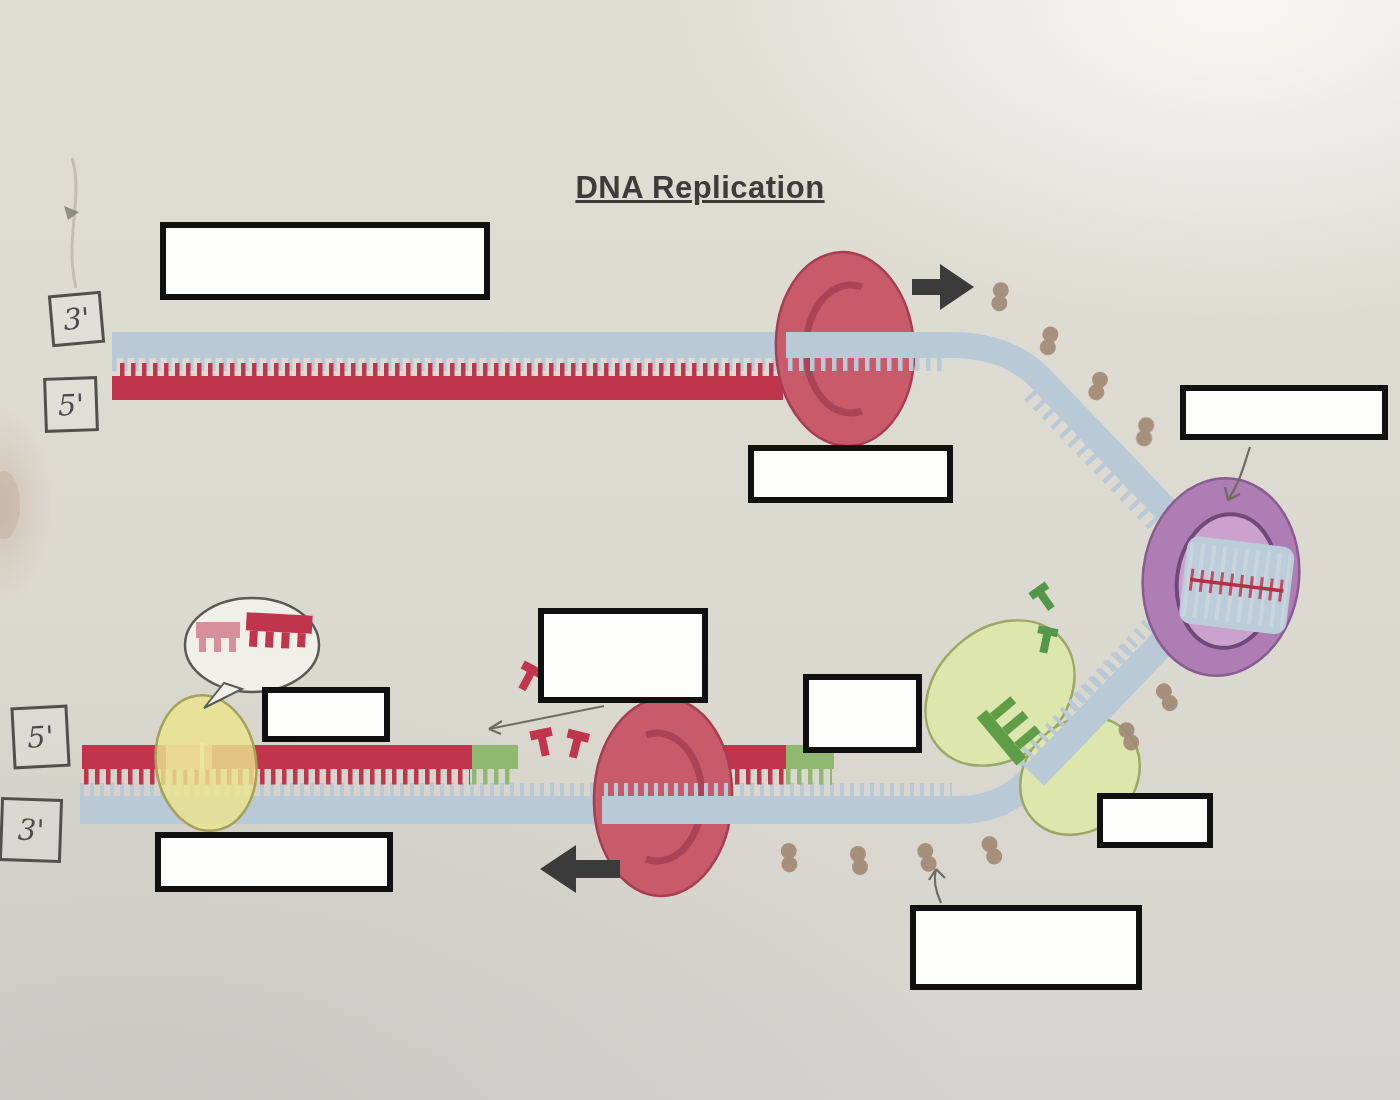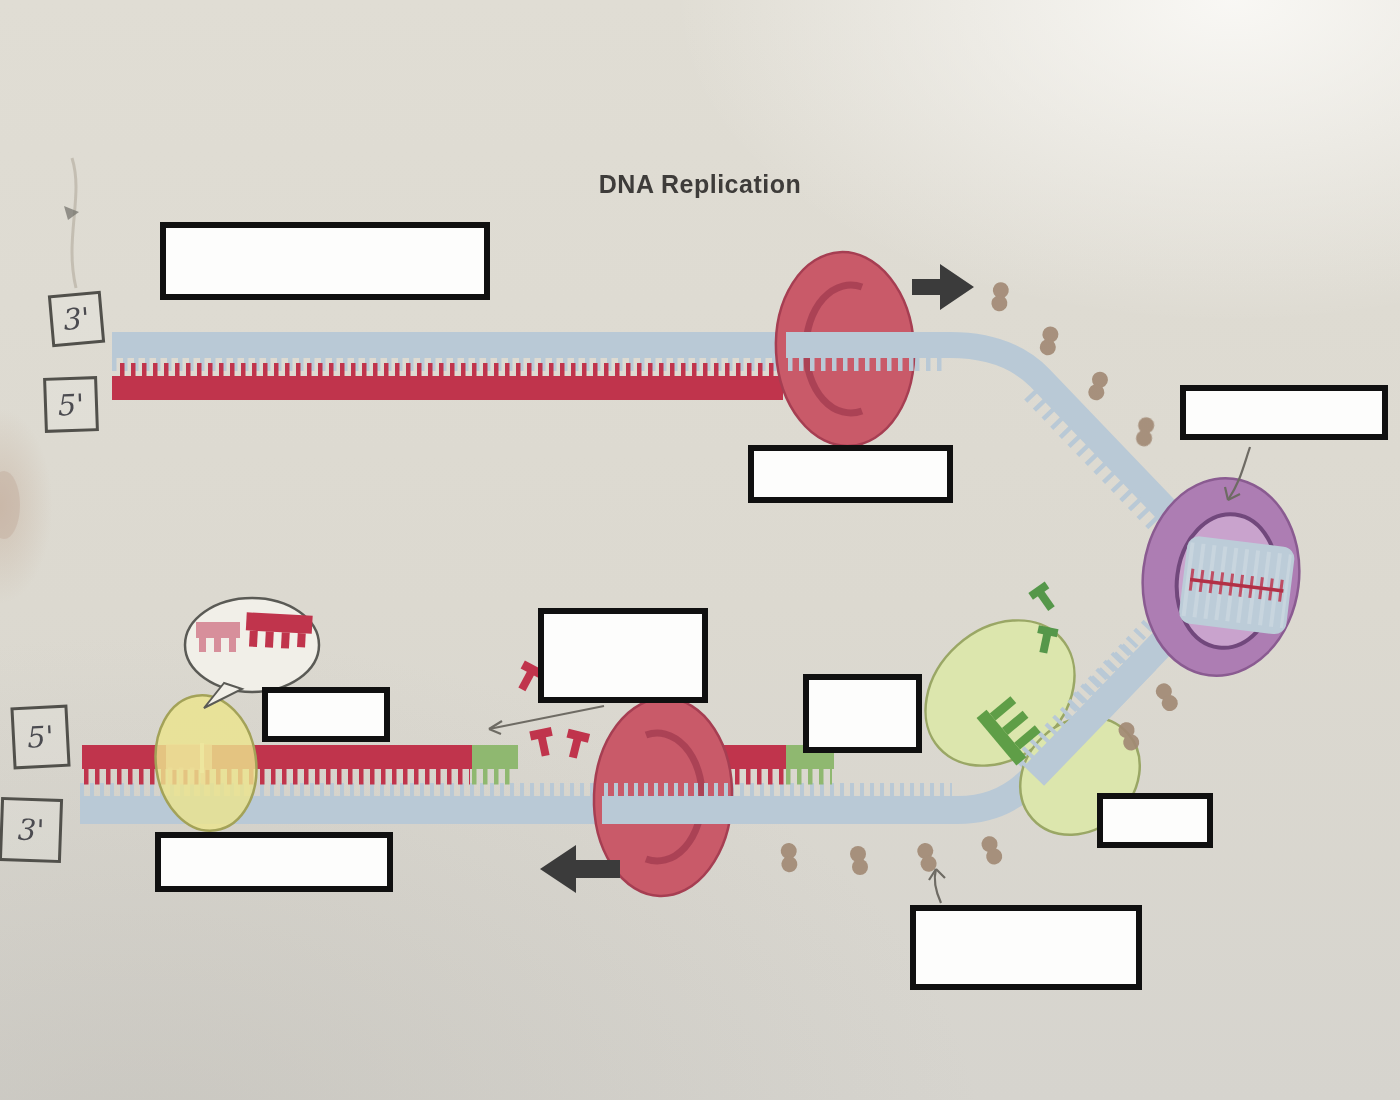--- a/index.html
+++ b/index.html
@@ -8,21 +8,21 @@
     background:
       radial-gradient(900px 520px at 88% 0%, rgba(250,249,246,.95), rgba(250,249,246,0) 62%),
       radial-gradient(70px 130px at 0% 46%, rgba(196,172,152,.5), rgba(196,172,152,0) 75%),
       radial-gradient(1300px 800px at 10% 105%, rgba(178,175,167,.35), rgba(178,175,167,0) 65%),
       linear-gradient(180deg,#e0ddd4 0%, #dcd9d0 55%, #d6d4ce 100%);
     font-family:"Liberation Sans",sans-serif;
   }
   .photo{position:absolute;inset:0;filter:blur(0.45px);}
   .title{
     position:absolute;left:480px;top:170px;width:440px;text-align:center;
-    font-weight:700;font-size:25px;color:#3e3c3a;letter-spacing:.5px;
+    font-weight:700;font-size:31px;color:#3e3c3a;letter-spacing:.5px;text-decoration:underline;
   }
   .abox{
     position:absolute;background:#fdfdfc;border:6px solid #101010;box-sizing:border-box;
     font-size:16px;color:#222;
   }
   .plabel{
     position:absolute;border:3px solid #51504b;box-sizing:border-box;
     display:flex;align-items:center;justify-content:center;
     font-family:"DejaVu Serif",serif;font-style:italic;font-size:29px;color:#4b4b50;
     background:rgba(242,240,233,.2);

